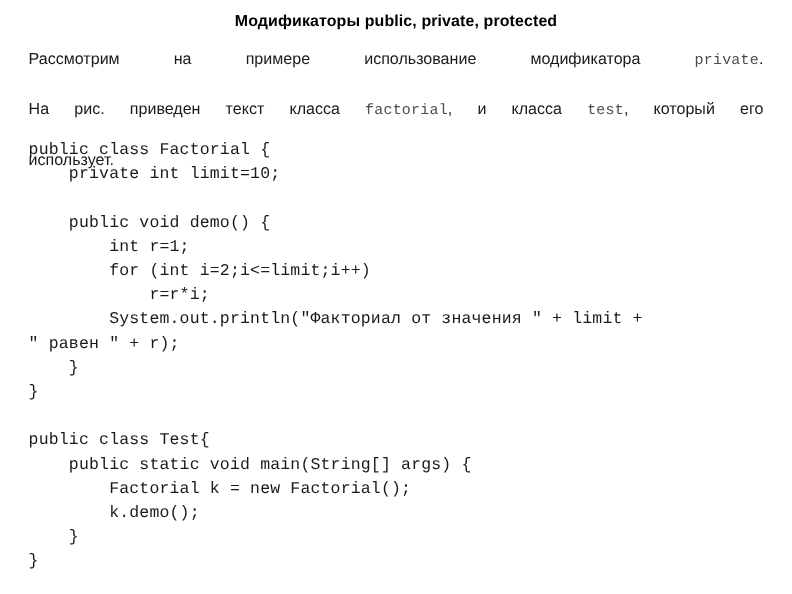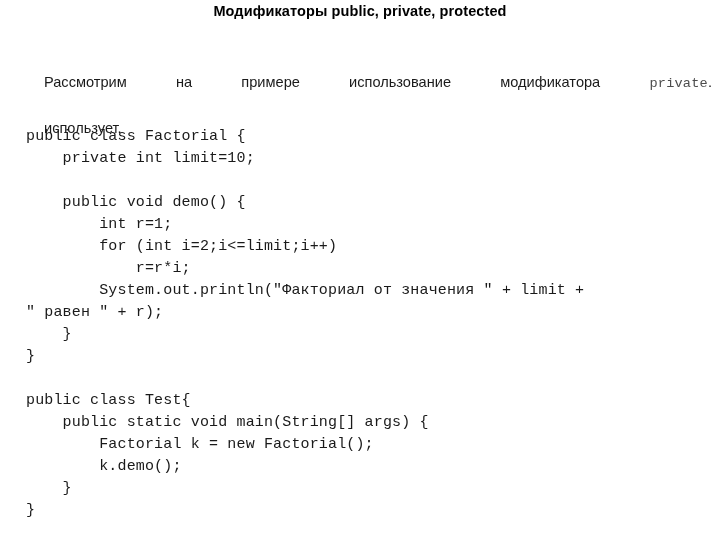--- a/index.html
+++ b/index.html
@@ -22,44 +22,43 @@
     height: 540px;
     box-sizing: border-box;
     padding: 0;
     position: relative;
   }
 
   
   .slide-title {
     position: absolute;
     left: 0;
-    top: 2px;
+    top: 11px;
     width: 720px;
     text-align: center;
     font-family: "Liberation Sans", sans-serif;
     font-weight: bold;
     font-size: 14.5px;
     line-height: 18px;
     color: #000000;
     letter-spacing: 0.1px;
   }
 
   
   .intro {
     position: absolute;
-    left: 44px;
+    left: 26px;
     top: 43px;
     width: 668px;
     font-family: "Liberation Sans", sans-serif;
     font-size: 14.6px;
     line-height: 22px;
     color: #1a1a1a;
     text-align: justify;
     text-justify: inter-word;
-    margin-top: 28px;
   }
   .intro .line {
     display: block;
     white-space: normal;
   }
   
   .intro .justified {
     text-align: justify;
   }
   .intro .justified::after {
@@ -104,18 +103,19 @@
 </style>
 </head>
 <body>
 
 <div class="slide">
 
   <div class="slide-title">Модификаторы public, private, protected</div>
 
   <div class="intro">
     <span class="line justified"><span>Рассмотрим на примере использование модификатора </span><code class="inline-code">private</code><span>.</span></span>
+    <span class="line justified"><span>На рис. приведен текст класса </span><code class="inline-code">factorial</code><span>, и класса </span><code class="inline-code">test</code><span>, который его</span></span>
     <span class="line last">использует.</span>
   </div>
 
   <div class="code-listing"><span class="code-line">public class Factorial {</span><span class="code-line">    private int limit=10;</span><span class="code-line blank">&nbsp;</span><span class="code-line">    public void demo() {</span><span class="code-line">        int r=1;</span><span class="code-line">        for (int i=2;i&lt;=limit;i++)</span><span class="code-line">            r=r*i;</span><span class="code-line">        System.out.println("Факториал от значения " + limit +</span><span class="code-line">" равен " + r);</span><span class="code-line">    }</span><span class="code-line">}</span><span class="code-line blank">&nbsp;</span><span class="code-line">public class Test{</span><span class="code-line">    public static void main(String[] args) {</span><span class="code-line">        Factorial k = new Factorial();</span><span class="code-line">        k.demo();</span><span class="code-line">    }</span><span class="code-line">}</span></div>
 
 </div>
 
 </body></html>

